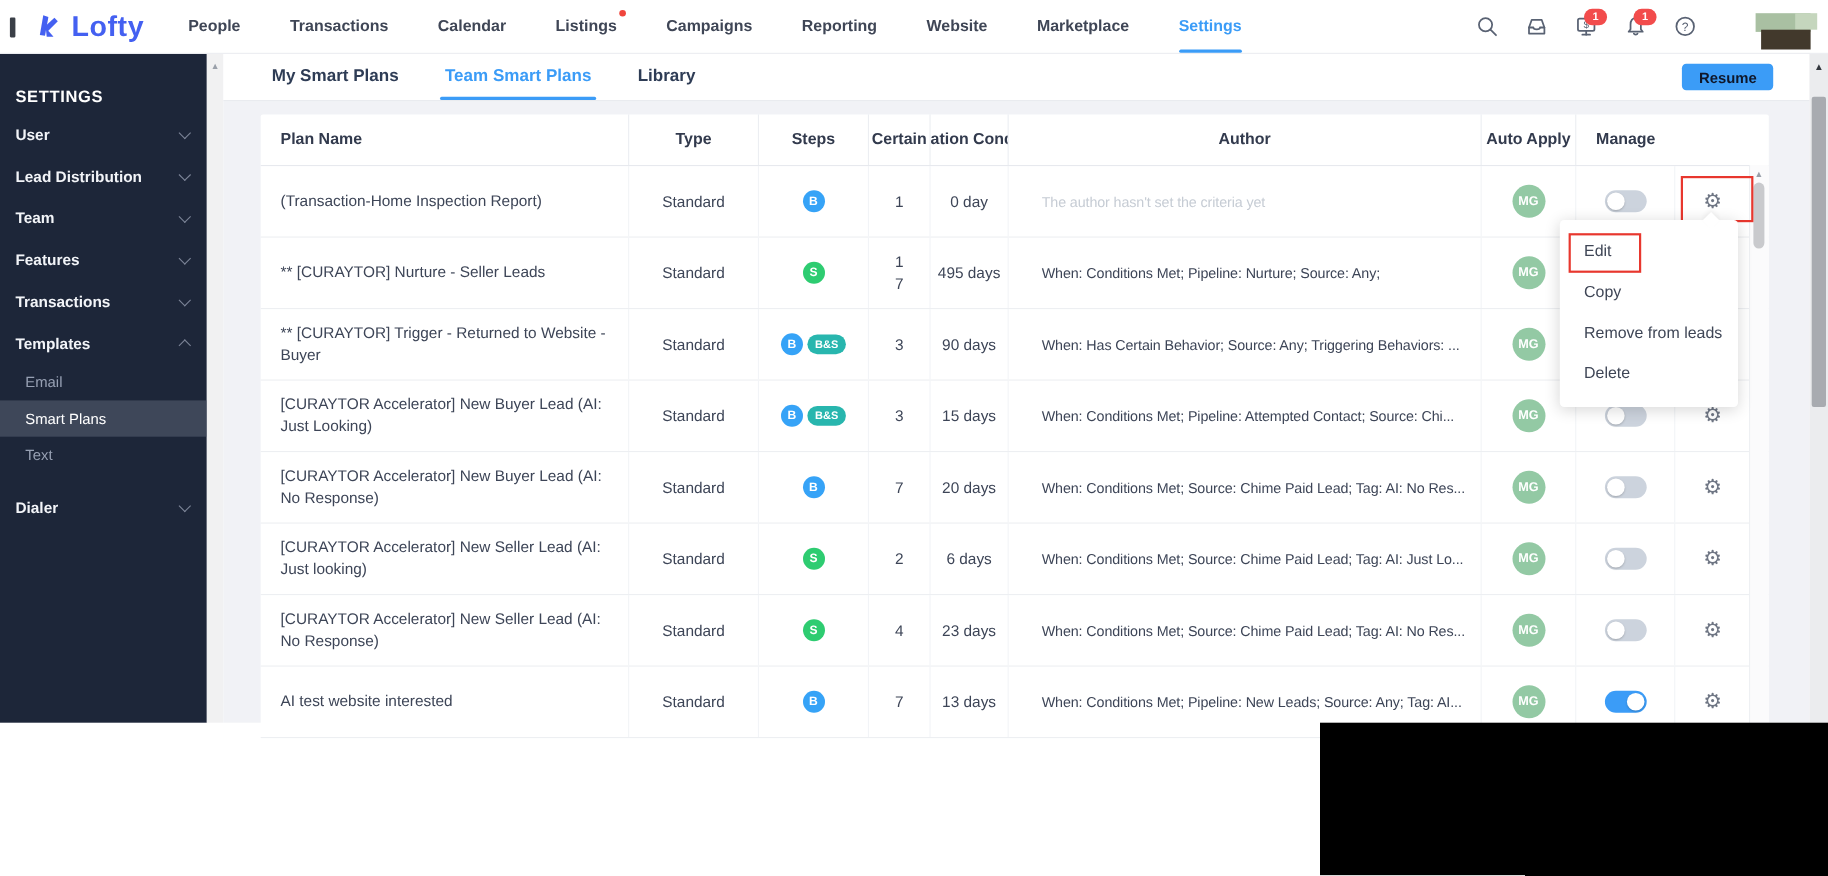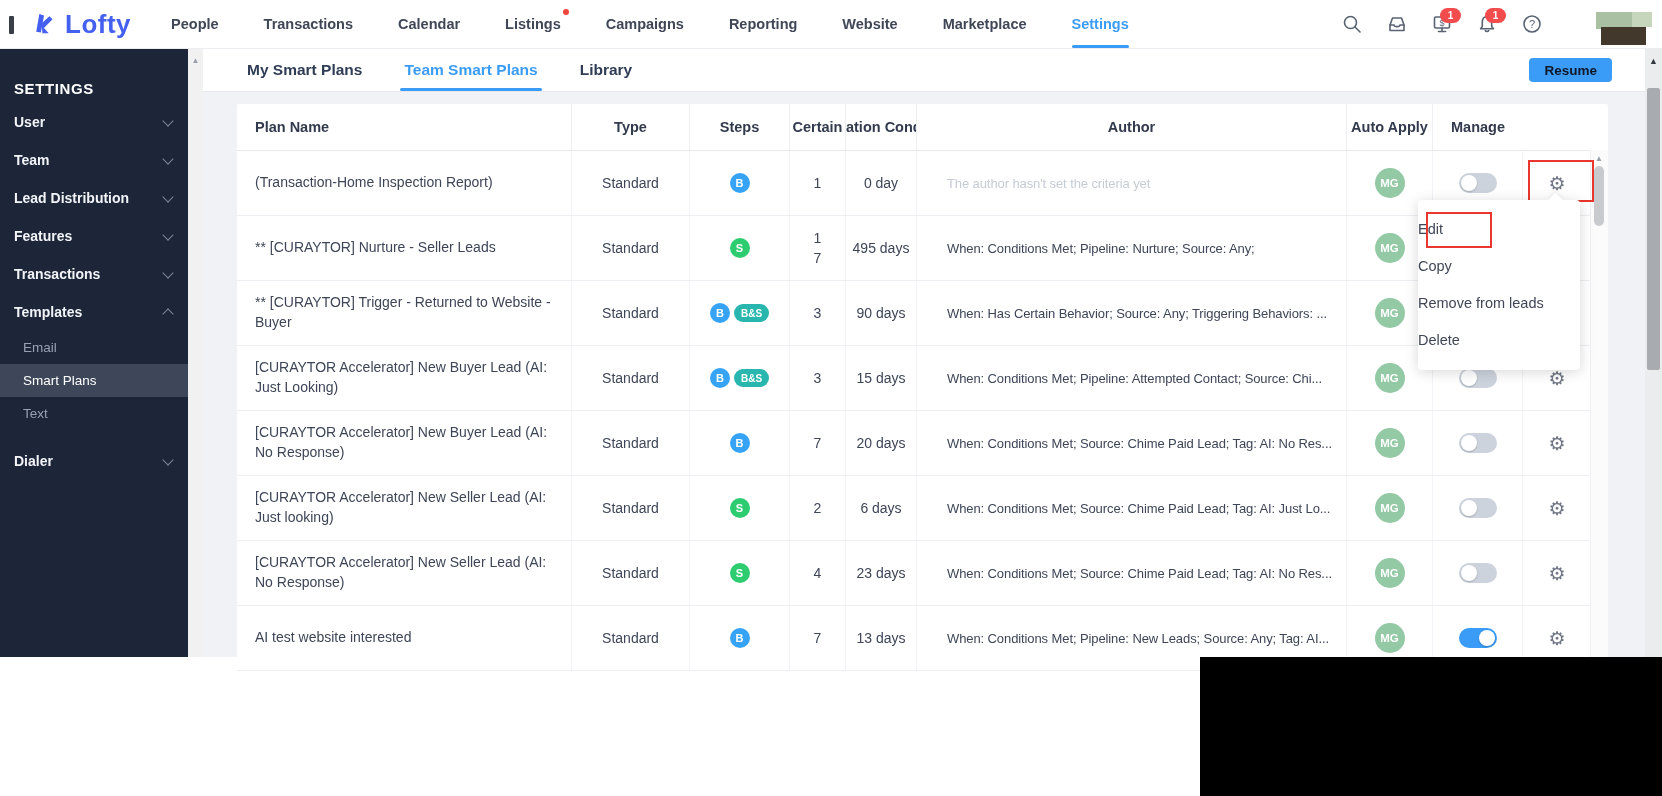--- a/index.html
+++ b/index.html
@@ -100,21 +100,21 @@
   
   .browser-scroll{width:17px;height:609px;background:#ebecee;flex:none;position:relative;}
   .browser-scroll .arrow{position:absolute;top:8px;left:0;width:17px;text-align:center;font-size:9px;color:#33373e;cursor:pointer;}
   .browser-thumb{position:absolute;top:40px;left:2px;width:13px;height:282px;background:#a8abb0;border-radius:2px;cursor:pointer;}
 
   
   .context-menu{position:absolute;left:1418px;top:200px;width:162px;background:#fff;border-radius:4px;
       box-shadow:0 2px 14px rgba(0,0,0,.16);padding:10px 0 12px 0;z-index:20;}
   .menu-caret{position:absolute;top:-5px;left:132px;width:11px;height:11px;background:#fff;
       transform:rotate(45deg);box-shadow:-2px -2px 4px rgba(0,0,0,.05);}
-  .menu-item{position:relative;height:37px;display:flex;align-items:center;
+  .menu-item{position:relative;height:37px;display:flex;align-items:center;padding-left:22px;
       font-size:14.5px;color:#3f4656;cursor:pointer;}
   .red-frame-edit{position:absolute;left:8px;top:2px;width:62px;height:32px;
       border:2.5px solid #e8372e;pointer-events:none;}
   .red-frame-gear{position:absolute;left:1528px;top:160px;width:62px;height:38px;
       border:2.5px solid #e8372e;z-index:15;pointer-events:none;}
 
   .black-redaction{position:absolute;left:1200px;top:657px;width:462px;height:139px;background:#000;}
 </style>
 </head>
 <body>
@@ -187,25 +187,25 @@
 
   <div class="body">
     <div class="sidebar">
       <div class="side-title">SETTINGS</div>
       <div id="side-items">
           <div class="side-item">
             <div>User</div>
             <div class="chev"></div>
           </div>
           <div class="side-item">
+            <div>Lead Distribution</div>
+            <div class="chev"></div>
+          </div>
+          <div class="side-item">
             <div>Team</div>
-            <div class="chev"></div>
-          </div>
-          <div class="side-item">
-            <div>Lead Distribution</div>
             <div class="chev"></div>
           </div>
           <div class="side-item">
             <div>Features</div>
             <div class="chev"></div>
           </div>
           <div class="side-item">
             <div>Transactions</div>
             <div class="chev"></div>
           </div>

